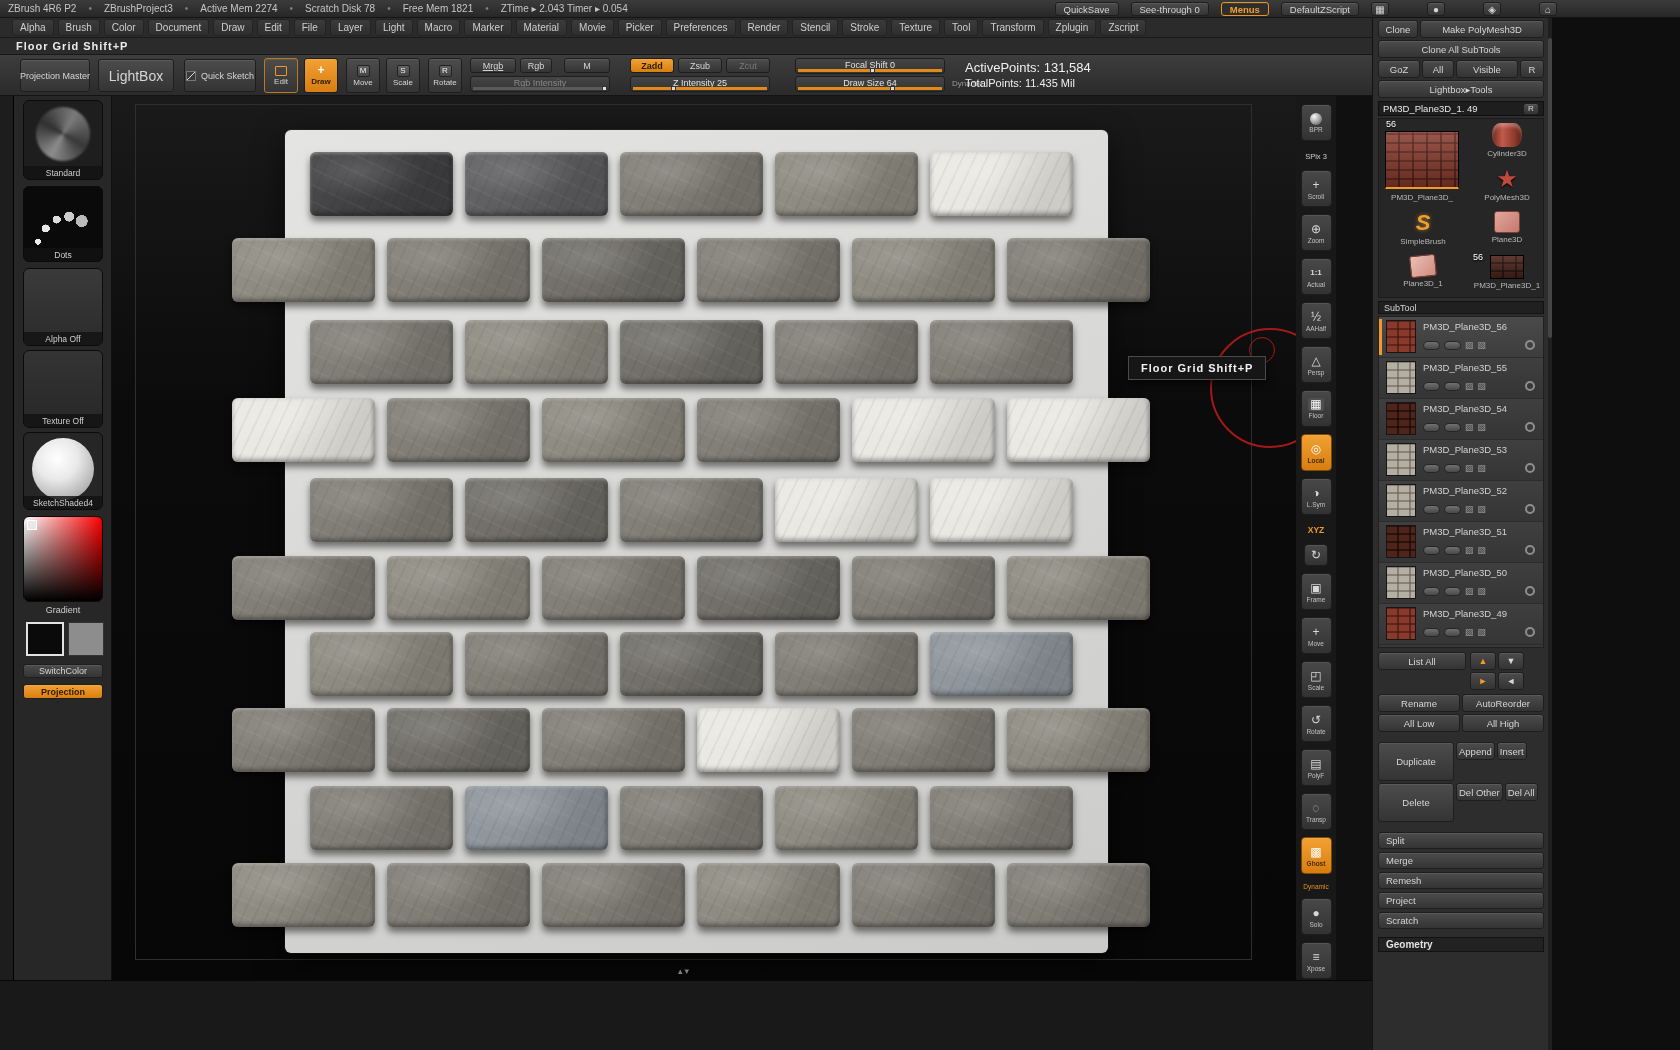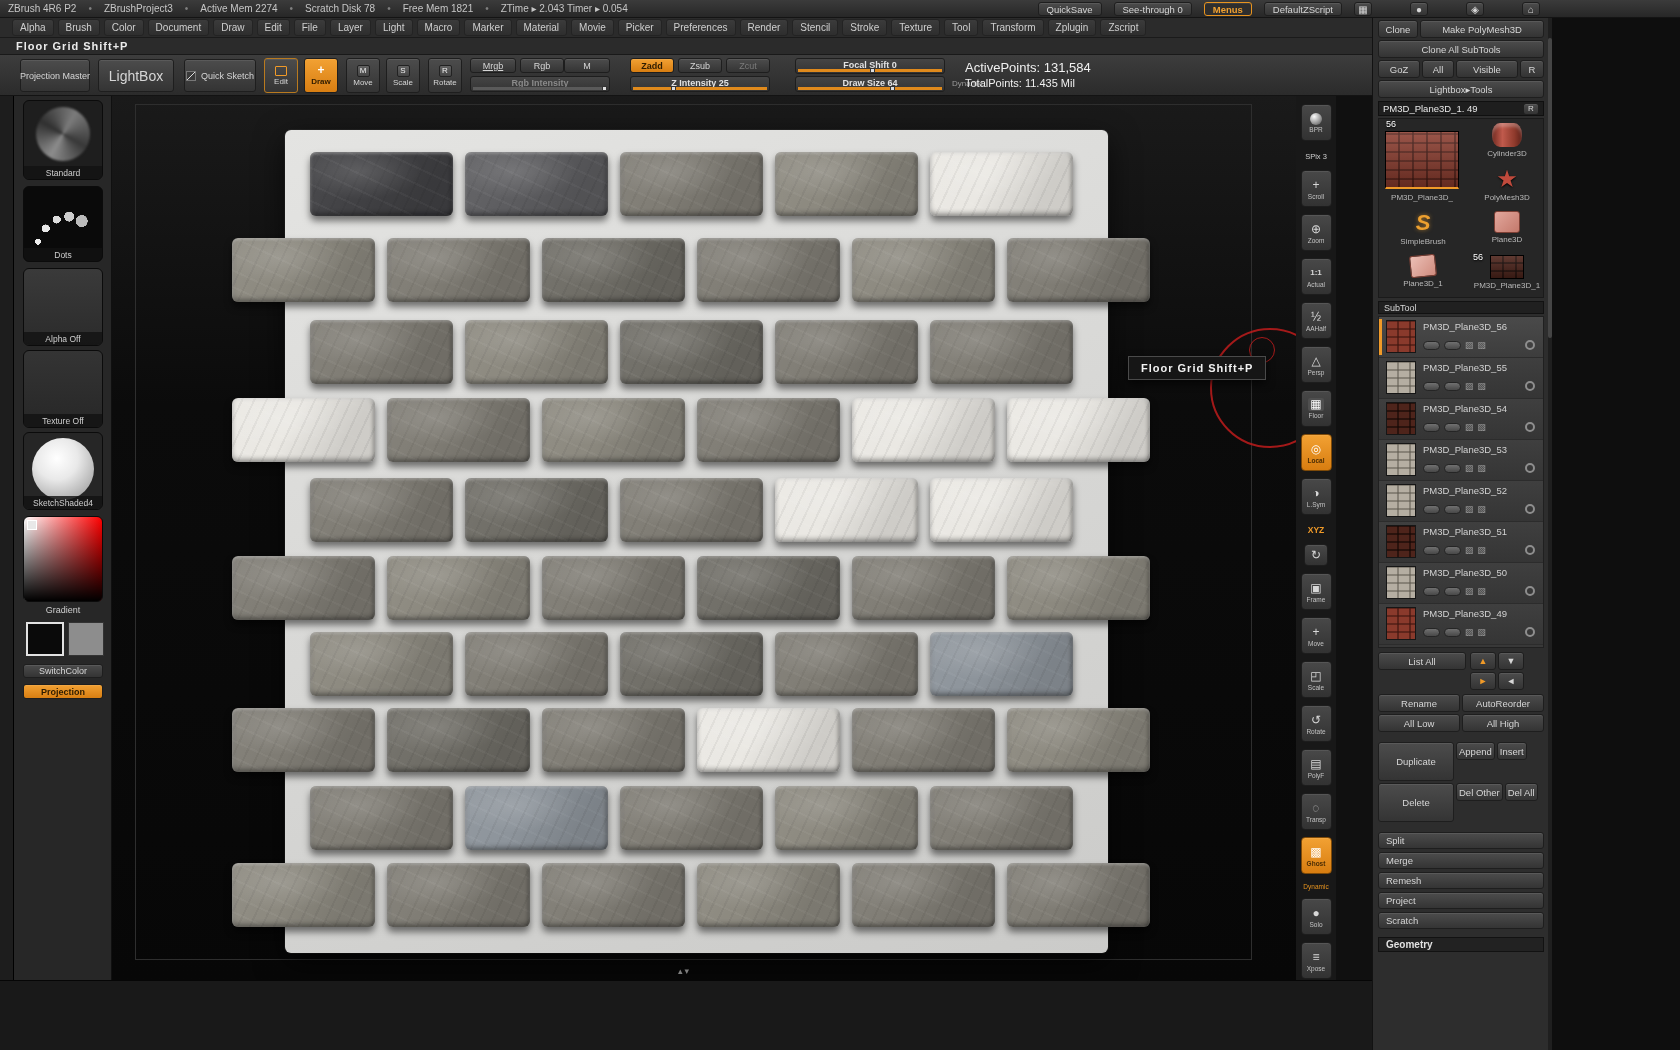--- a/index.html
+++ b/index.html
@@ -12,21 +12,21 @@
        white-space:nowrap;cursor:default;}
   .btn.orange{background:linear-gradient(#f2a133,#d87e12);color:#2e1c00;font-weight:bold;}
   .btn.dim{color:#7b7b7b;}
 
   
   .titlebar{position:absolute;left:0;top:0;width:1680px;height:18px;background:linear-gradient(#3b3b3b,#272727);
             border-bottom:1px solid #141414;display:flex;align-items:center;padding:0 8px;}
   .tb-items{display:flex;align-items:center;}
   .tb-items span{white-space:nowrap;color:#c6c6c6;font-size:10px;}
   .tb-items span + span::before{content:"•";margin:0 12px;color:#7f7f7f;}
-  .tb-right{position:absolute;right:140px;top:2px;height:14px;display:flex;align-items:center;gap:12px;}
+  .tb-right{position:absolute;right:123px;top:2px;height:14px;display:flex;align-items:center;gap:12px;}
   .tb-btn{height:14px;padding:0 8px;font-size:9.5px;}
   .tb-btn.menus{background:#2e2e2e;border:1px solid #e8941f;color:#f0a030;font-weight:bold;}
   .tb-icon{width:18px;height:14px;font-size:10px;padding:0;}
   .tb-icon + .tb-icon{margin-left:26px;}
 
   
   .menubar{position:absolute;left:0;top:18px;width:1372px;height:20px;background:#2b2b2b;border-bottom:1px solid #1a1a1a;
            display:flex;align-items:center;gap:4px;padding:0 12px;}
   .menu-item{padding:2px 7px;background:linear-gradient(#3b3b3b,#2e2e2e);border:1px solid #232323;border-radius:3px;
              color:#cfcfcf;font-size:10px;white-space:nowrap;}
@@ -46,24 +46,24 @@
   .qs-icon{width:10px;height:10px;border:1px solid #777;background:linear-gradient(135deg,transparent 44%,#ddd 44% 56%,transparent 56%),#3a3a3a;}
   .modebtn{flex-direction:column;gap:1px;width:34px;height:35px;top:3px;font-size:8px;}
   .edit-btn{left:264px;border:1px solid #b97a1f;}
   .edit-ic{width:12px;height:10px;border:1px solid #f09a28;border-radius:1px;}
   .draw-btn{left:304px;}
   .draw-ic{font-size:12px;line-height:11px;color:#fff;font-weight:bold;}
   .move-btn{left:346px;}.scale-btn{left:386px;}.rotate-btn{left:428px;}
   .chip{width:13px;height:12px;background:linear-gradient(#636363,#454545);border:1px solid #222;border-radius:2px;
         display:flex;align-items:center;justify-content:center;font-size:8px;color:#efefef;}
   .small-btn{height:15px;top:3px;font-size:9px;}
-  .mrgb{left:470px;width:46px;text-decoration:underline;}.rgbb{left:520px;width:44px;}.mb{left:564px;width:46px;}
+  .mrgb{left:470px;width:46px;text-decoration:underline;}.rgbb{left:520px;width:32px;}.mb{left:564px;width:46px;}
   .zadd{left:630px;width:44px;}.zsub{left:678px;width:44px;}.zcut{left:726px;width:44px;}
   .slider{background:linear-gradient(#454545,#343434);border:1px solid #1e1e1e;border-radius:3px;}
-  .sl-label{position:absolute;left:0;right:0;top:1px;text-align:center;font-size:9px;color:#e2e2e2;font-weight:bold;}
+  .sl-label{position:absolute;left:0;right:0;top:1px;text-align:center;font-size:9px;color:#e2e2e2;}
   .sl-label.dim{color:#8a8a8a;}
   .sl-track{position:absolute;left:2px;right:2px;bottom:1px;height:3px;background:#2a2a2a;}
   .sl-fill{position:absolute;left:0;top:0;bottom:0;background:#e08a1c;}
   .sl-fill.gray{background:#5a5a5a;}
   .sl-handle{position:absolute;top:-1px;width:5px;height:5px;background:#ddd;border:1px solid #333;}
   .rgbint{left:470px;top:21px;width:140px;height:16px;}
   .zint{left:630px;top:21px;width:140px;height:16px;}
   .focal{left:795px;top:3px;width:150px;height:16px;}
   .dsize{left:795px;top:21px;width:150px;height:16px;}
   .dyn{left:952px;top:24px;font-size:8px;color:#9a9a9a;}

